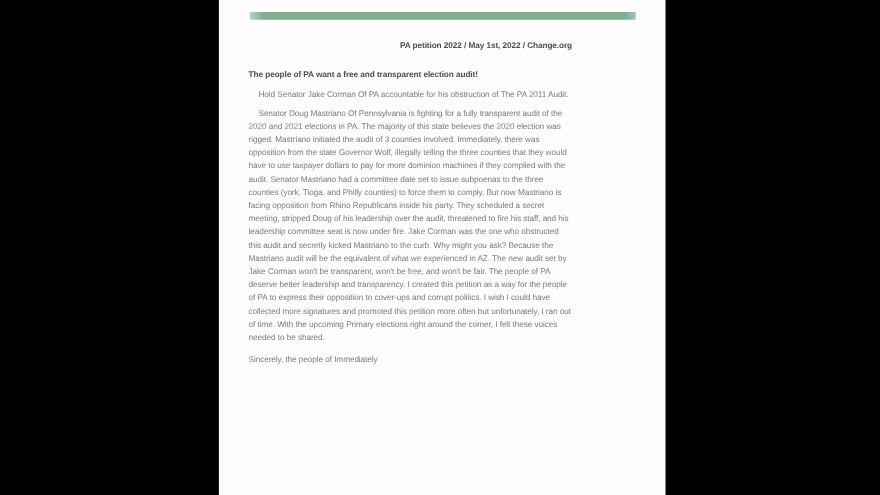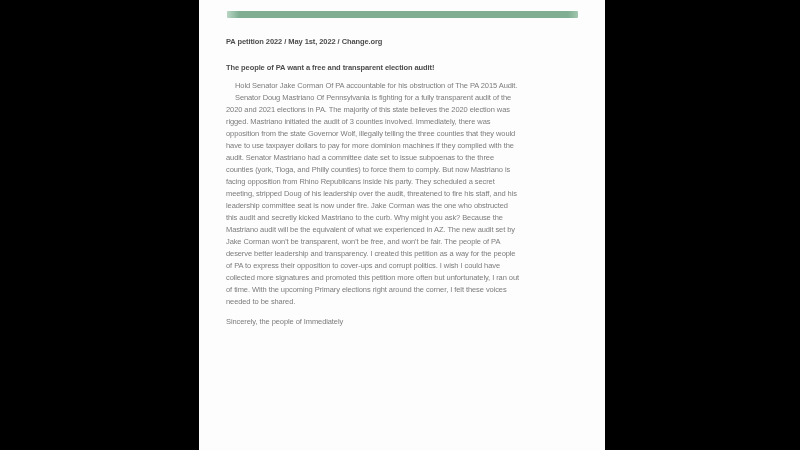--- a/index.html
+++ b/index.html
@@ -41,40 +41,41 @@
     font-size: 7.5px;
     line-height: 12px;
     letter-spacing: -0.1px;
     color: #7c7c7c;
     word-spacing: 0.1px;
   }
   p.meta {
     margin-top: 36px;
     font-weight: bold;
     color: #4d4d4d;
+    text-align: right;
   }
   p.title {
     margin-top: 14px;
     font-weight: bold;
     color: #4d4d4d;
   }
   p.intro   { margin-top: 6px; }
-  p.body    { }
+  p.body    { margin-top: 5px; }
   p.attach  { margin-top: 7px; }
   p.thanks  { margin-top: 7px; }
   p.signoff { margin-top: 8px; }
   .indent { text-indent: 9px; }
 </style>
 </head>
 <body>
 
 <div class="stage">
   <div class="doc">
     <div class="accent-bar"></div>
     <div class="content">
       <p class="meta">PA petition 2022 / May 1st, 2022 / Change.org</p>
       <p class="title">The people of PA want a free and transparent election audit!</p>
-      <p class="intro indent">Hold Senator Jake Corman Of PA accountable for his obstruction of The PA 2015 Audit.</p>
+      <p class="intro indent">Hold Senator Jake Corman Of PA accountable for his obstruction of The PA 2011 Audit.</p>
       <p class="body indent">Senator Doug Mastriano Of Pennsylvania is fighting for a fully transparent audit of the 2020 and 2021 elections in PA. The majority of this state believes the 2020 election was rigged. Mastriano initiated the audit of 3 counties involved. Immediately, there was opposition from the state Governor Wolf, illegally telling the three counties that they would have to use taxpayer dollars to pay for more dominion machines if they complied with the audit. Senator Mastriano had a committee date set to issue subpoenas to the three counties (york, Tioga, and Philly counties) to force them to comply. But now Mastriano is facing opposition from Rhino Republicans inside his party. They scheduled a secret meeting, stripped Doug of his leadership over the audit, threatened to fire his staff, and his leadership committee seat is now under fire. Jake Corman was the one who obstructed this audit and secretly kicked Mastriano to the curb. Why might you ask? Because the Mastriano audit will be the equivalent of what we experienced in AZ. The new audit set by Jake Corman won't be transparent, won't be free, and won't be fair. The people of PA deserve better leadership and transparency. I created this petition as a way for the people of PA to express their opposition to cover-ups and corrupt politics. I wish I could have collected more signatures and promoted this petition more often but unfortunately, I ran out of time. With the upcoming Primary elections right around the corner, I felt these voices needed to be shared.</p>
       <p class="signoff">Sincerely, the people of Immediately</p>
     </div>
   </div>
 </div>
 
 </body></html>

